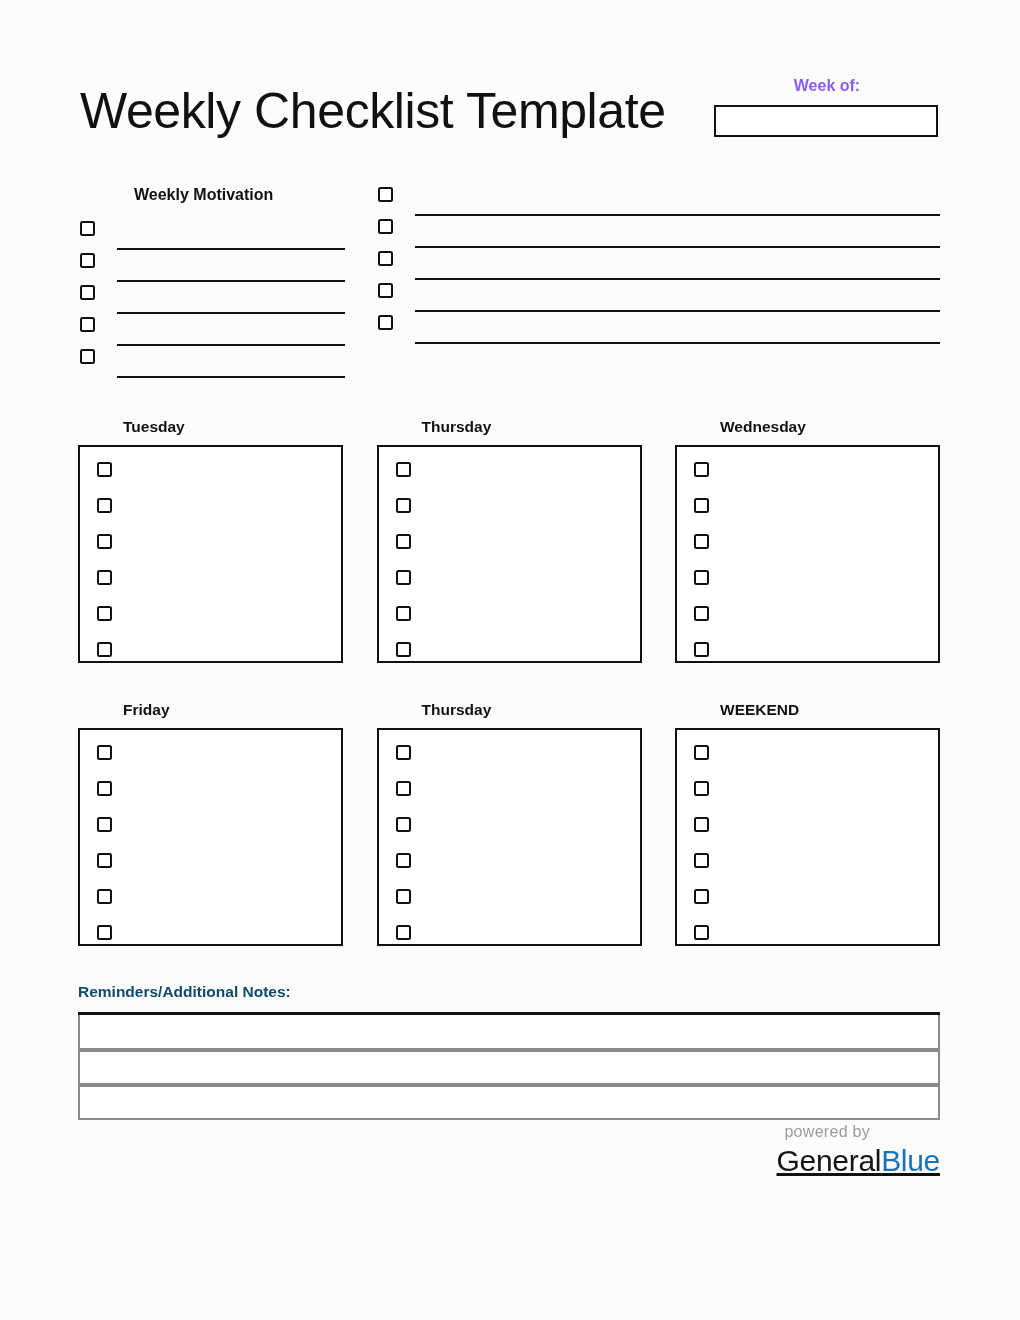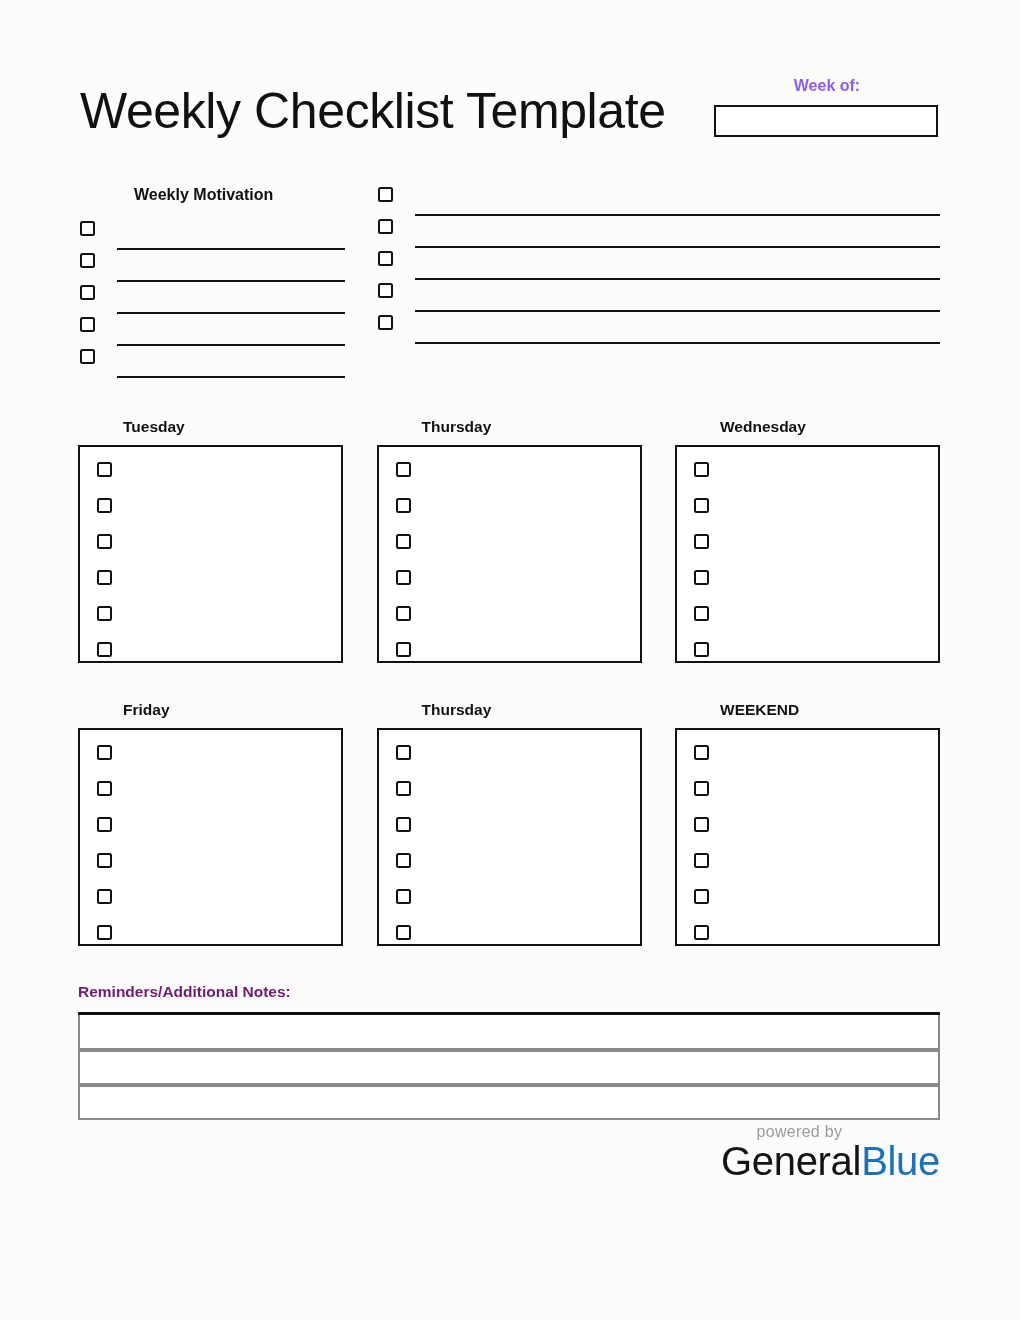--- a/index.html
+++ b/index.html
@@ -148,21 +148,21 @@
   
   .notes {
     position: absolute;
     left: 78px;
     top: 983px;
     width: 862px;
   }
   .notes-label {
     font-size: 15.5px;
     font-weight: 600;
-    color: #701a75;
+    color: #0c4a6e;
     margin-bottom: 11px;
     line-height: 18px;
   }
   .notes-rows {
     border-top: 3px solid #111111;
   }
   .note-row {
     height: 35px;
     border: 2px solid #8a8a8a;
     border-top: none;
@@ -184,24 +184,25 @@
     text-align: center;
   }
   .powered-by {
     font-size: 16px;
     color: #9b9b9b;
     letter-spacing: 0.3px;
     line-height: 20px;
     margin-right: 62px;
   }
   .brand {
-    font-size: 40px;
+    font-size: 30px;
     line-height: 38px;
     white-space: nowrap;
     letter-spacing: -0.3px;
+    text-decoration: underline;
   }
   .brand .general { color: #141414; }
   .brand .blue { color: #1a72bd; }
 </style>
 </head>
 <body>
 
 <div class="page">
 
   <div class="header">

